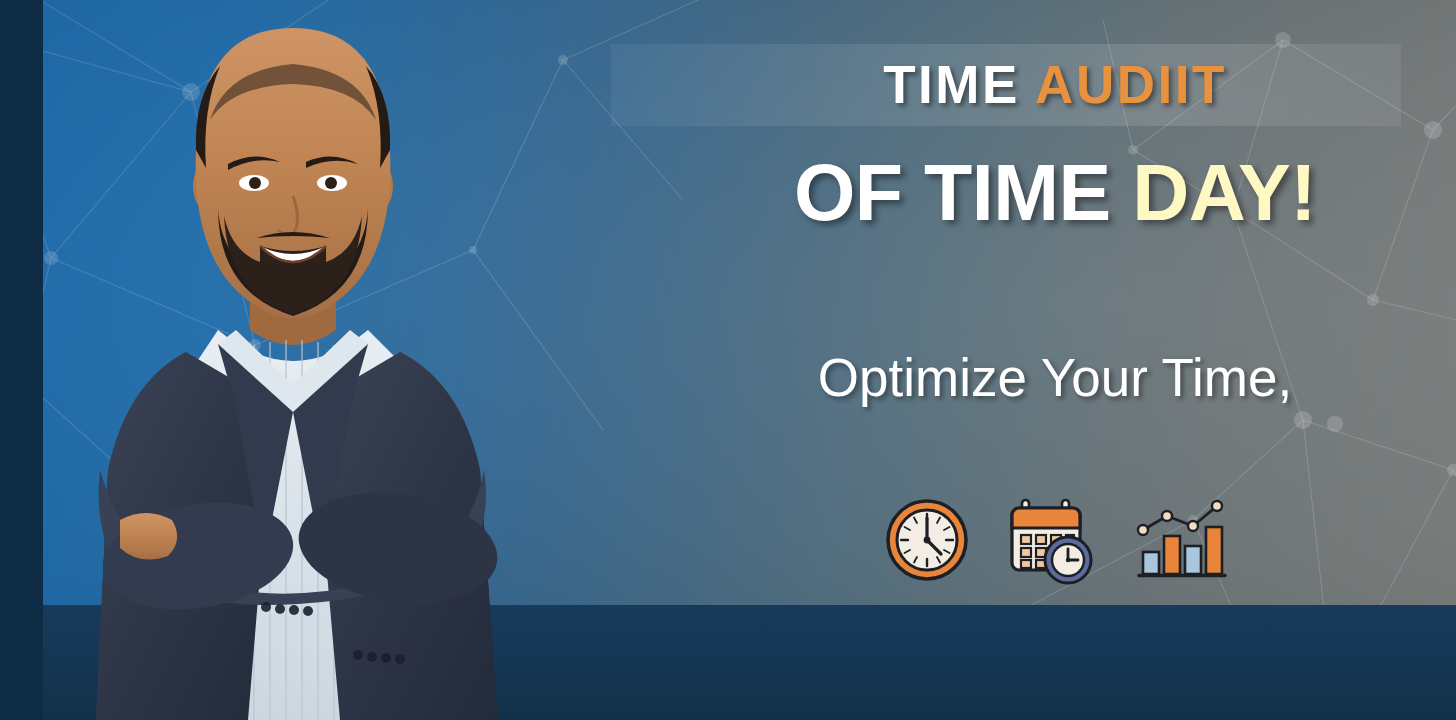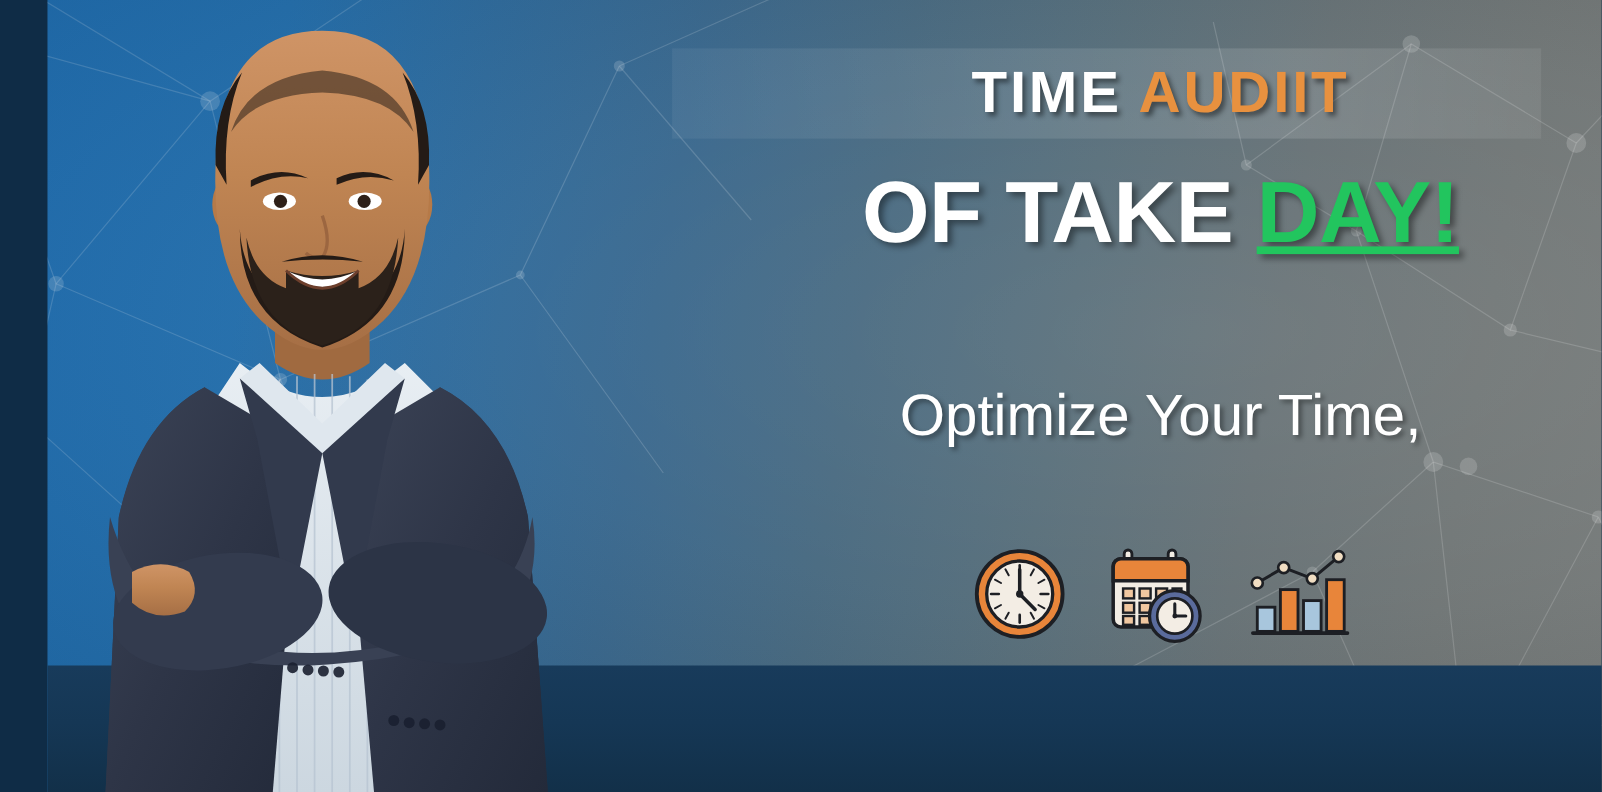--- a/index.html
+++ b/index.html
@@ -91,21 +91,21 @@
   .headline {
     position:absolute; top:150px; left:0; width:888px;
     font-size:79px;
     font-weight:bold;
     line-height:86px;
     letter-spacing:-0.5px;
     color:#ffffff;
     text-shadow:4px 4px 6px rgba(0,0,0,0.42);
     white-space:nowrap;
   }
-  .headline .accent { color:#22c55e;text-decoration:underline; }
+  .headline .accent { color:#fef9c3; }
 
   .subhead {
     position:absolute; top:345px; left:0; width:888px;
     font-size:53px;
     font-weight:normal;
     line-height:65px;
     color:#ffffff;
     text-shadow:3px 3px 5px rgba(0,0,0,0.40);
     white-space:nowrap;
   }
@@ -271,21 +271,21 @@
 
   <div class="content">
 
     <div class="eyebrow">
       <span class="w1">TIME</span>
       <span class="w2">AUDIIT</span>
     </div>
 
     <div class="headline">
       <div>
-        <span>OF TAKE</span>
+        <span>OF TIME</span>
         <span class="accent">DAY!</span>
       </div>
     </div>
 
     <div class="subhead">
       <div>Optimize Your Time,</div>
     </div>
 
     <div class="icon-row">
 

